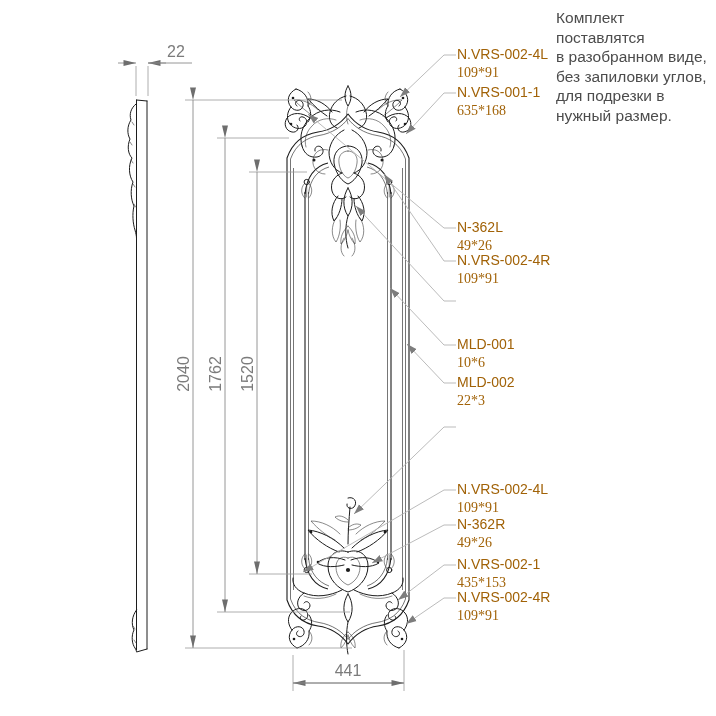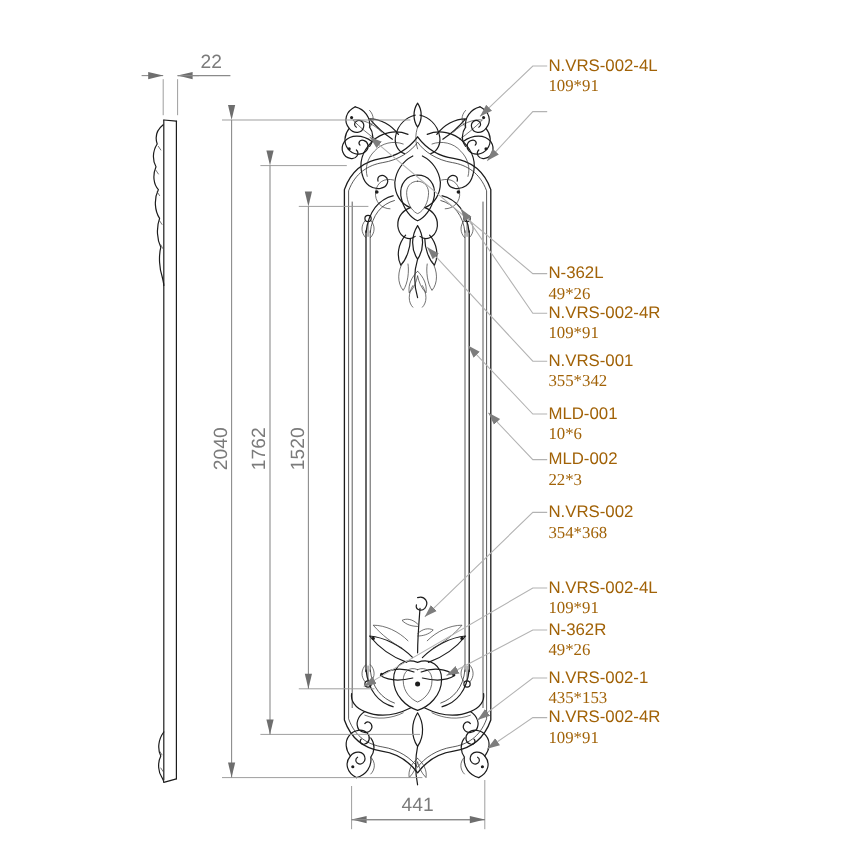--- a/index.html
+++ b/index.html
@@ -196,55 +196,56 @@
       <polyline class="ldr" points="456,525 444,525 372,563" marker-end="url(#ldrArr)"></polyline>
       <polyline class="ldr" points="456,565 444,565 398,600" marker-end="url(#ldrArr)"></polyline>
       <polyline class="ldr" points="456,598 444,598 406,624" marker-end="url(#ldrArr)"></polyline>
     </g>
   </svg>
 
   <div class="part-label" style="top:46px">
     <span class="code">N.VRS-002-4L</span>
     <span class="size">109*91</span>
   </div>
+  <div class="part-label" style="top:84px">
+    <span class="code">N.VRS-001-1</span>
+    <span class="size">635*168</span>
+  </div>
   <div class="part-label" style="top:219px">
     <span class="code">N-362L</span>
     <span class="size">49*26</span>
   </div>
   <div class="part-label" style="top:252px">
     <span class="code">N.VRS-002-4R</span>
     <span class="size">109*91</span>
   </div>
-  <div class="part-label" style="top:292px">
-    <span class="code">N.VRS-001</span>
-    <span class="size">355*342</span>
-  </div>
   <div class="part-label" style="top:336px">
     <span class="code">MLD-001</span>
     <span class="size">10*6</span>
   </div>
   <div class="part-label" style="top:374px">
     <span class="code">MLD-002</span>
     <span class="size">22*3</span>
   </div>
-  <div class="part-label" style="top:418px">
-    <span class="code">N.VRS-002</span>
-    <span class="size">354*368</span>
-  </div>
   <div class="part-label" style="top:481px">
     <span class="code">N.VRS-002-4L</span>
     <span class="size">109*91</span>
   </div>
   <div class="part-label" style="top:516px">
     <span class="code">N-362R</span>
     <span class="size">49*26</span>
   </div>
   <div class="part-label" style="top:556px">
     <span class="code">N.VRS-002-1</span>
     <span class="size">435*153</span>
   </div>
   <div class="part-label" style="top:589px">
     <span class="code">N.VRS-002-4R</span>
     <span class="size">109*91</span>
   </div>
 
+  <div class="note">Комплект поставлятся
+в разобранном виде,
+без запиловки углов,
+для подрезки в
+нужный размер.</div>
 
 </div>
 
 </body></html>

